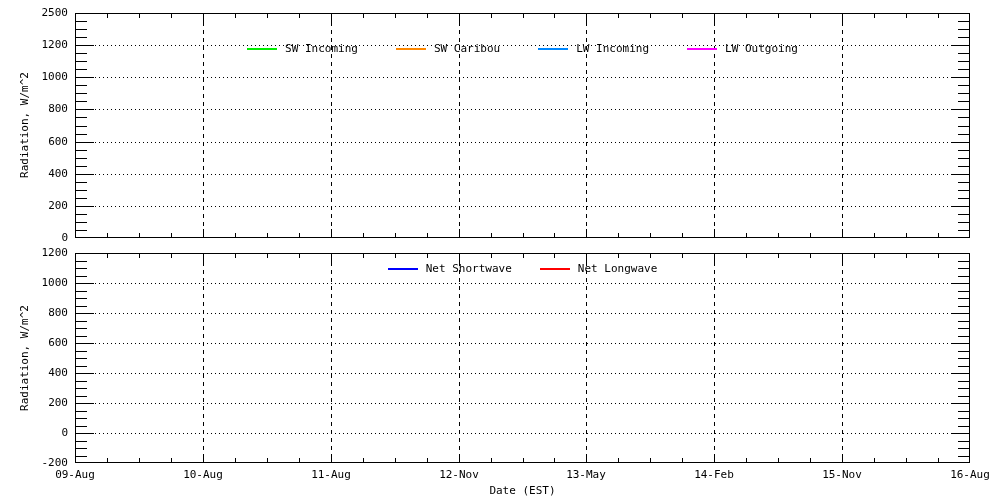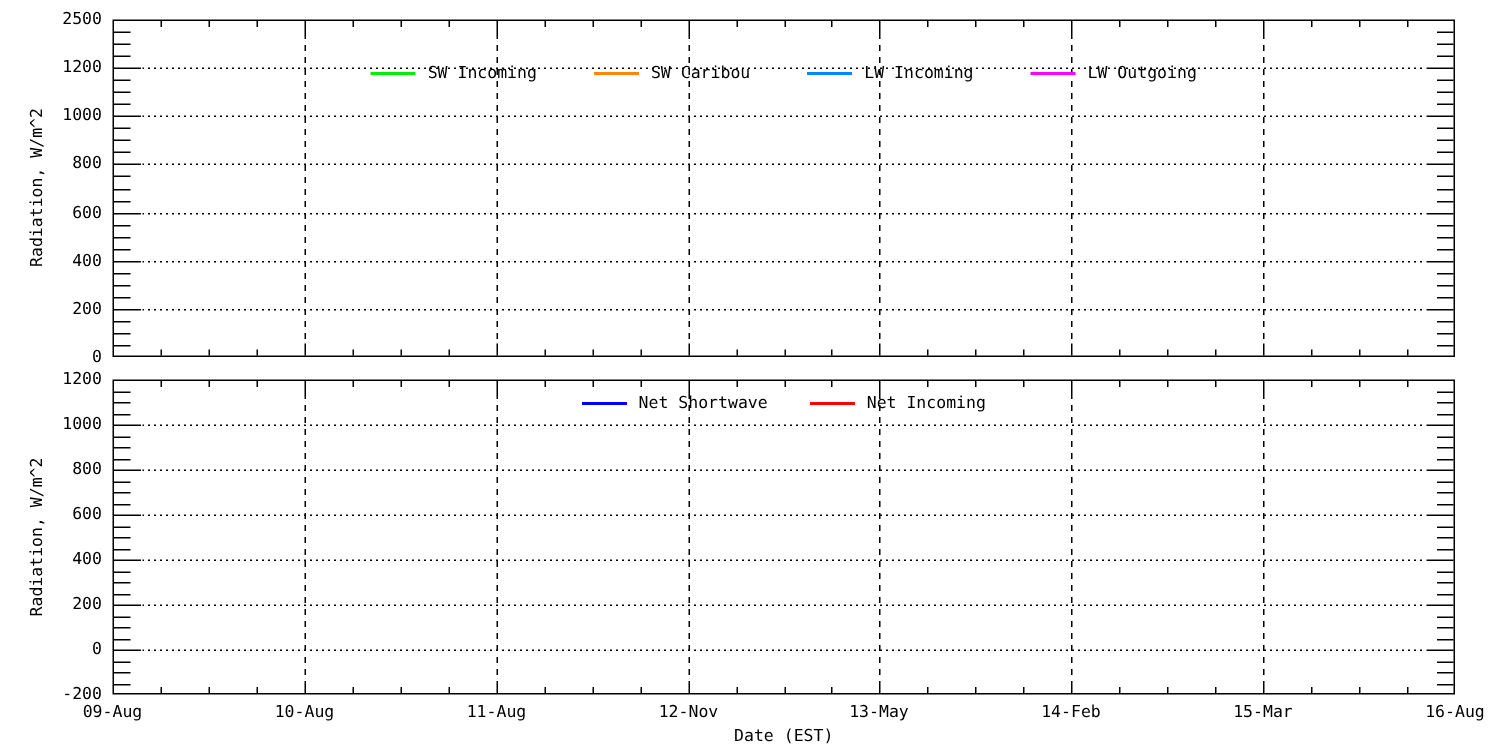--- a/index.html
+++ b/index.html
@@ -304,31 +304,31 @@
     <div class="xtick-label" style="left: 682px; top: 468px;">14-Feb</div>
     <div class="tick-v" style="left: 746px; top: 254px; height: 4px;"></div>
     <div class="tick-v" style="left: 746px; top: 458px; height: 4px;"></div>
     <div class="tick-v" style="left: 778px; top: 254px; height: 4px;"></div>
     <div class="tick-v" style="left: 778px; top: 458px; height: 4px;"></div>
     <div class="tick-v" style="left: 810px; top: 254px; height: 4px;"></div>
     <div class="tick-v" style="left: 810px; top: 458px; height: 4px;"></div>
     <div class="tick-v" style="left: 842px; top: 254px; height: 8px;"></div>
     <div class="tick-v" style="left: 842px; top: 454px; height: 8px;"></div>
     <div class="grid-v" style="left: 842px; top: 262px; height: 192px;"></div>
-    <div class="xtick-label" style="left: 810px; top: 468px;">15-Mar</div>
+    <div class="xtick-label" style="left: 810px; top: 468px;">15-Nov</div>
     <div class="tick-v" style="left: 874px; top: 254px; height: 4px;"></div>
     <div class="tick-v" style="left: 874px; top: 458px; height: 4px;"></div>
     <div class="tick-v" style="left: 906px; top: 254px; height: 4px;"></div>
     <div class="tick-v" style="left: 906px; top: 458px; height: 4px;"></div>
     <div class="tick-v" style="left: 938px; top: 254px; height: 4px;"></div>
     <div class="tick-v" style="left: 938px; top: 458px; height: 4px;"></div>
     <div class="xtick-label" style="left: 938px; top: 468px;">16-Aug</div>
     <div class="legend-row" style="left: 75px; top: 262px; width: 895px; gap: 28px;">
       <div class="legend-item">
         <span class="legend-swatch" style="background: rgb(0, 0, 255);"></span>
         <span class="legend-label">Net Shortwave</span>
       </div>
       <div class="legend-item">
         <span class="legend-swatch" style="background: rgb(255, 0, 0);"></span>
-        <span class="legend-label">Net Incoming</span>
+        <span class="legend-label">Net Longwave</span>
       </div>
     </div>
   </div>
 
 </body></html>

